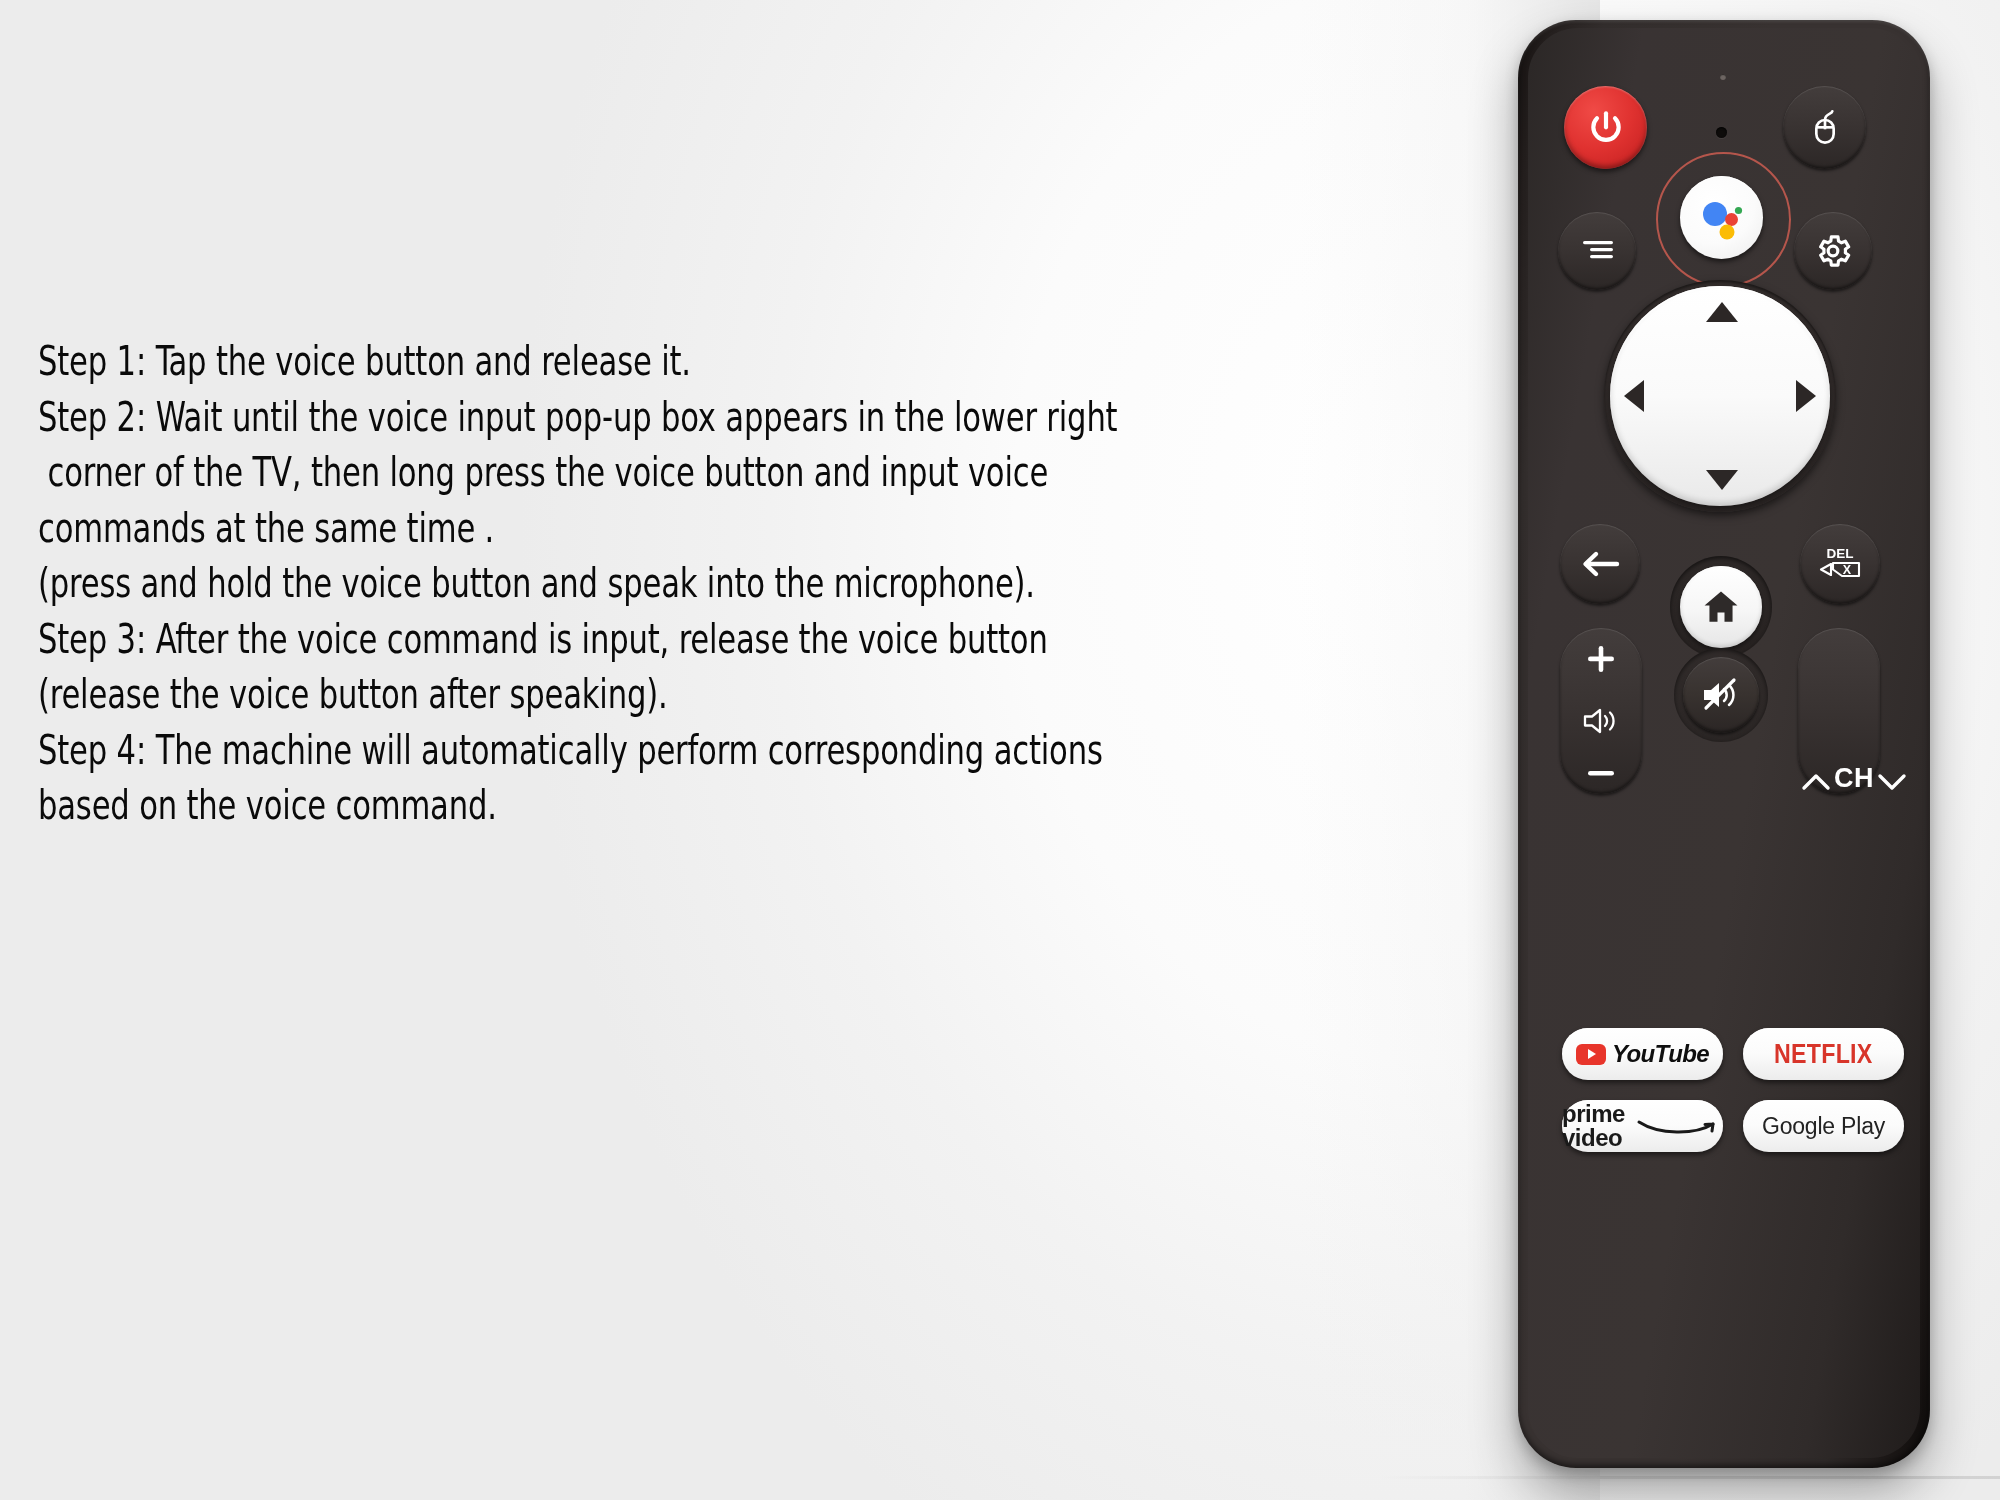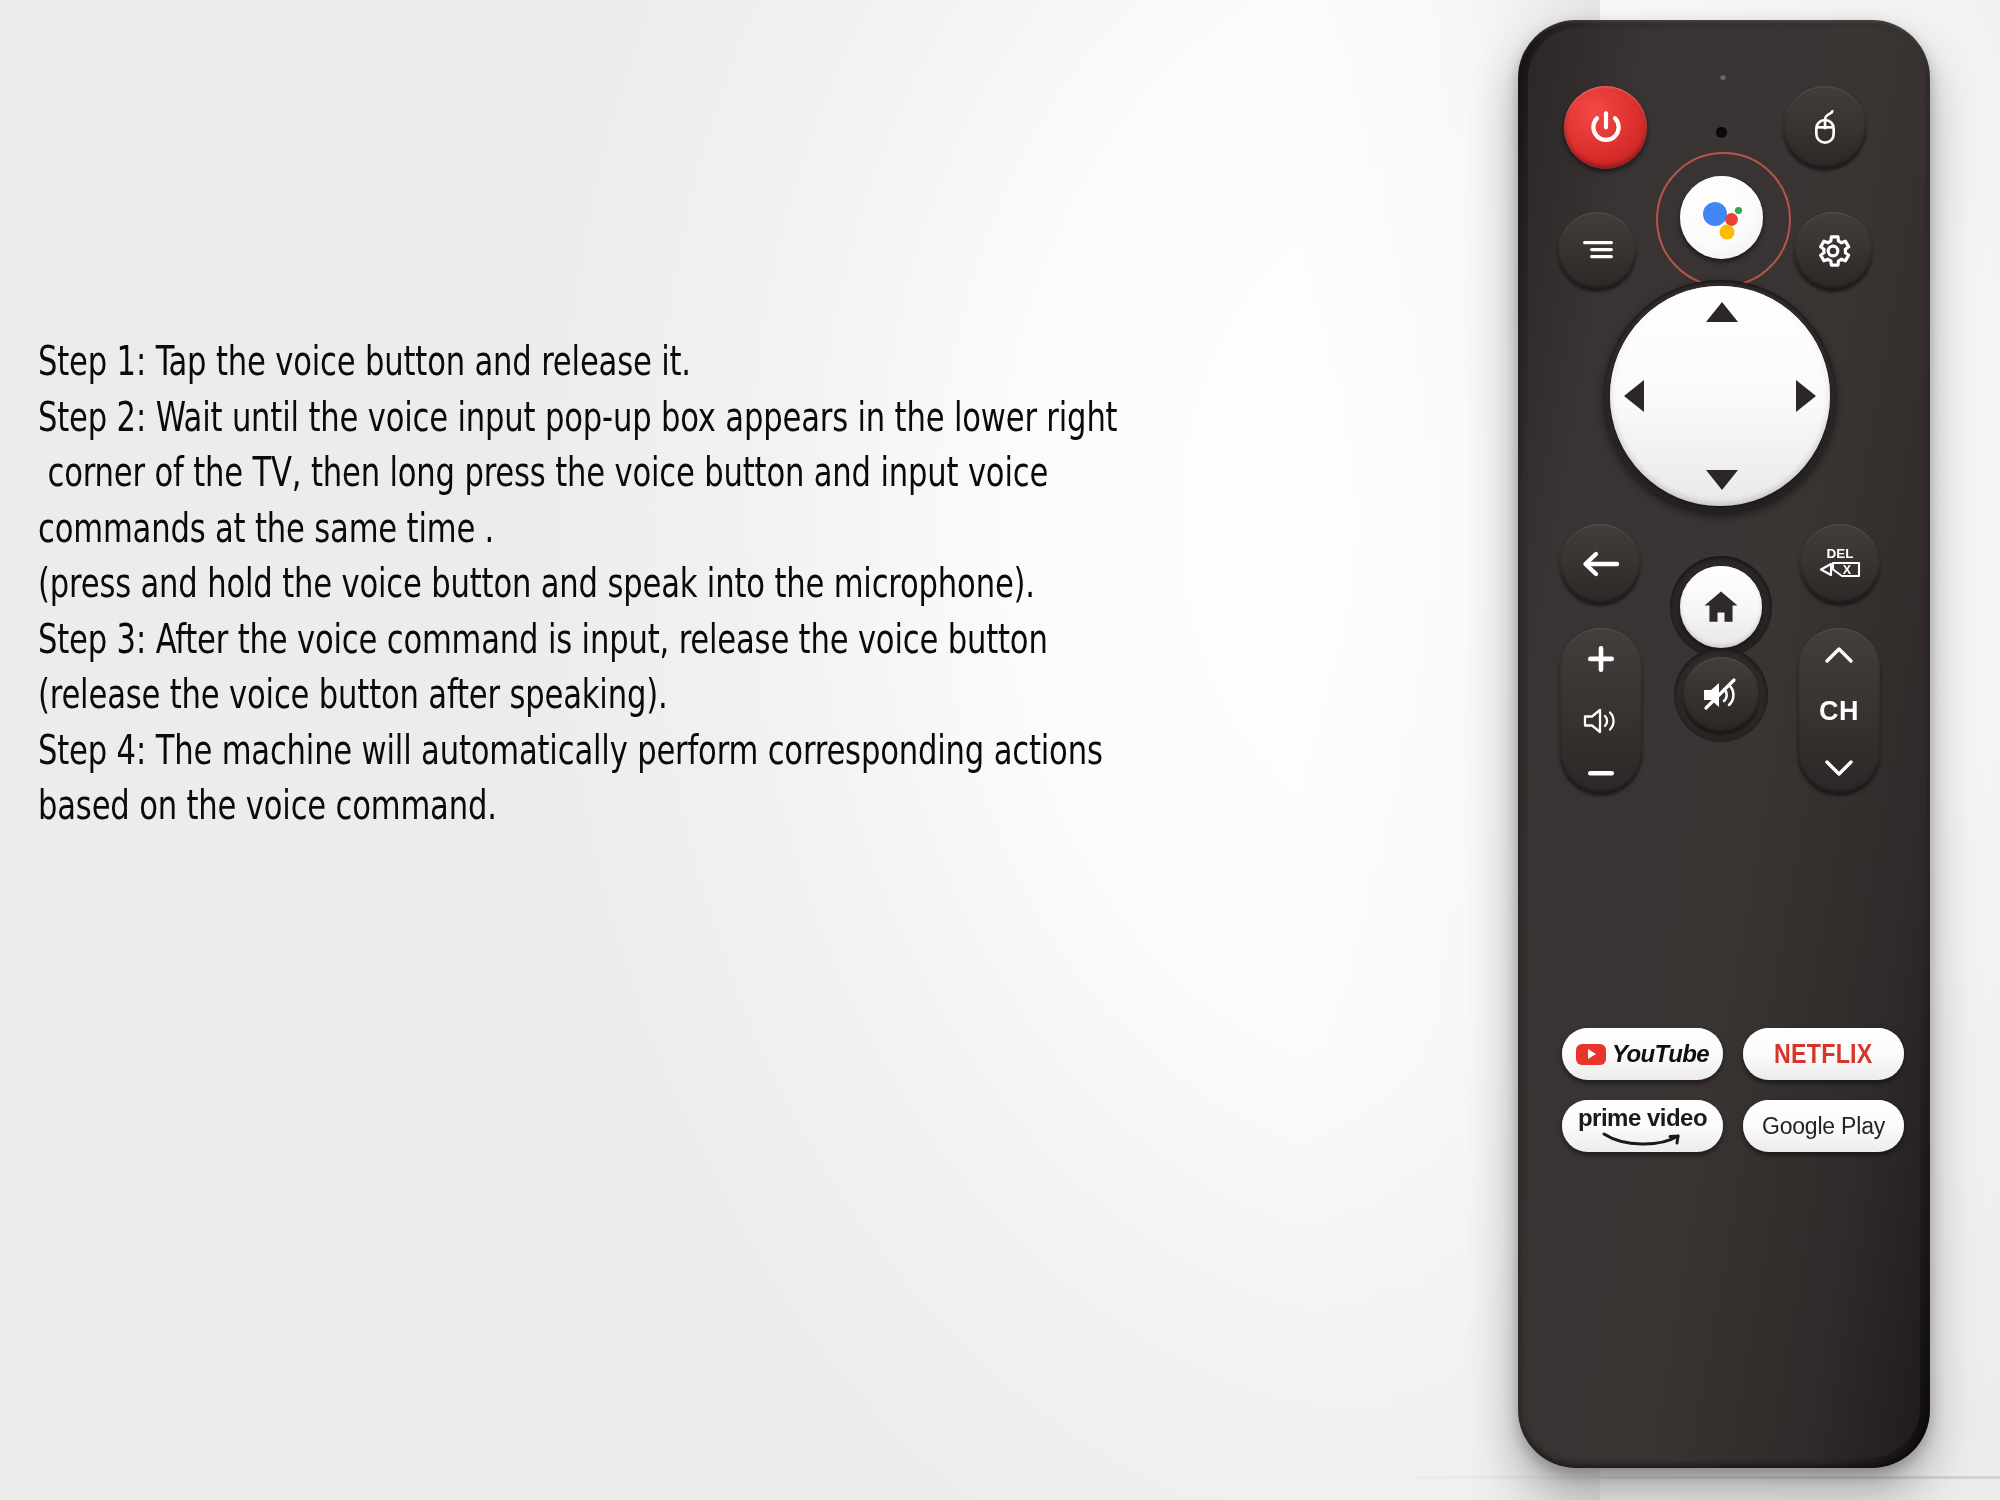--- a/index.html
+++ b/index.html
@@ -222,21 +222,21 @@
     left: 152px; top: 538px; width: 82px; height: 82px;
   }
 
   
   #key-vol {
     left: 32px; top: 600px; width: 82px; height: 166px;
     flex-direction: column; justify-content: space-around;
   }
   #key-ch {
     left: 270px; top: 600px; width: 82px; height: 166px;
-    flex-direction: column; justify-content: space-around;
+    flex-direction: row; justify-content: space-around; align-items: flex-end;
   }
   #key-ch .ch-label { font-size: 27px; font-weight: 600; letter-spacing: .5px; }
   #mute-well {
     position: absolute;
     left: 146px; top: 620px; width: 94px; height: 94px;
     border-radius: 50%;
     background: radial-gradient(circle at 50% 40%, #373130 0%, #2d2827 65%, #1f1b1a 100%);
     box-shadow: inset 0 2px 4px rgba(0,0,0,.5);
   }
   #key-mute {
@@ -270,21 +270,21 @@
     border-bottom: 5px solid transparent;
     border-left: 8px solid #ffffff;
     margin-left: 2px;
   }
   .yt-text { color: #0f0f0f; font-size: 24px; font-weight: bold; letter-spacing: -.6px; }
 
   .netflix-text {
     color: #d8352a; font-size: 27px; font-weight: bold;
     letter-spacing: .3px; transform: scaleX(.86); transform-origin: center;
   }
-  .prime-wrap { display: flex; flex-direction: column; align-items: center; line-height: 1; }
+  .prime-wrap { display: flex; flex-direction: row; align-items: center; line-height: 1; }
   .prime-text { color: #1a1a1a; font-size: 24px; font-weight: bold; letter-spacing: -.5px; }
   .prime-smile { margin-top: 1px; }
   .gplay-text {
     color: #232323; font-size: 23px; letter-spacing: -.2px;
     font-weight: 500;
   }
 
   svg { display: block; }
 </style>
 </head>

